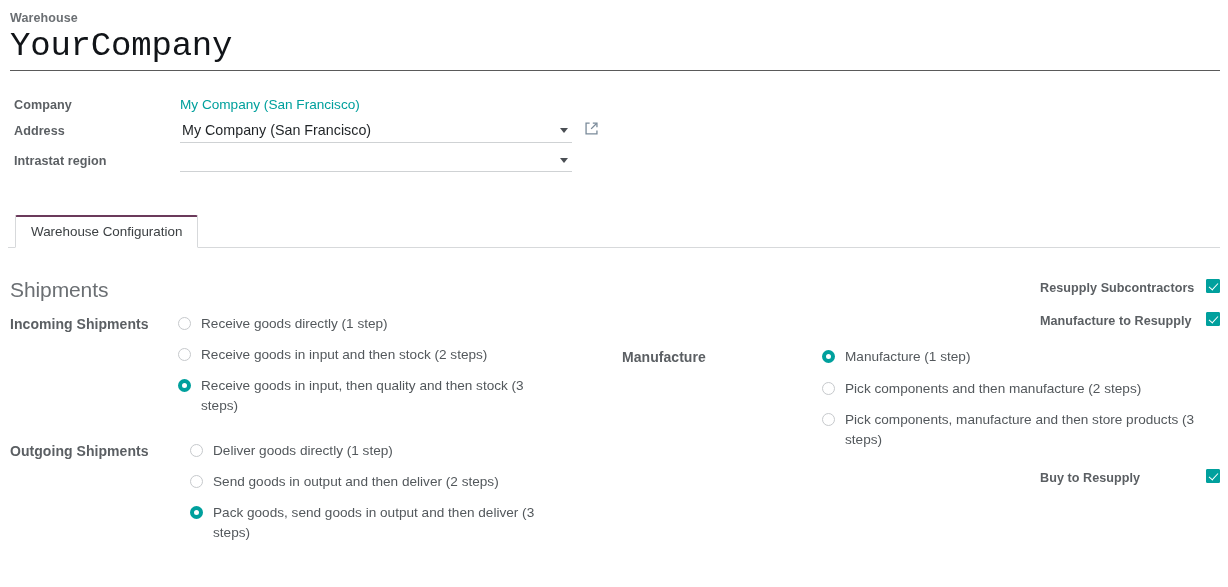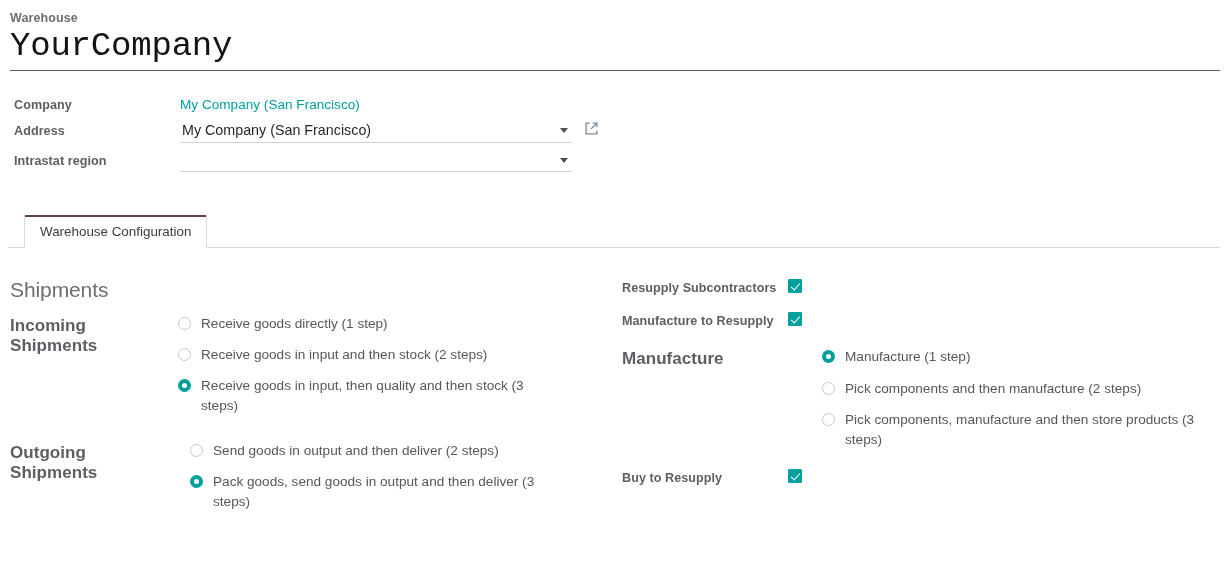--- a/index.html
+++ b/index.html
@@ -69,21 +69,21 @@
     position: absolute; left: 404px; top: 2px;
     width: 15px; height: 15px; color: #7b8b9a;
   }
 
   
   .tabbar {
     margin-top: 38px; position: relative; height: 32px;
     border-bottom: 1px solid #d7d9db;
   }
   .tab {
-    position: absolute; left: 16px; bottom: -1px;
+    position: absolute; left: 7px; bottom: -1px;
     padding: 7px 15px 8px 15px;
     font-size: 13.4px; color: #3c4043;
     background: #fff;
     border: 1px solid #d7d9db;
     border-top: 2px solid #6b3a5b;
     border-bottom: 1px solid #fff;
     border-radius: 2px 2px 0 0;
   }
 
   
@@ -91,21 +91,21 @@
   .cfg-l { width: 608px; padding-left: 2px; }
   .cfg-r { width: 604px; padding-left: 6px; }
 
   .sec-title {
     font-size: 21px; color: #6b6f73; font-weight: normal;
     margin: 0 0 12px 0; letter-spacing: -.1px;
   }
 
   .grp { display: flex; align-items: flex-start; margin-bottom: 14px; }
   .grp-label {
-    font-size: 17px; font-weight: bold; color: #5b5f63;
+    font-size: 14px; font-weight: bold; color: #5b5f63;
     padding-top: 2px; letter-spacing: .05px;
   }
   .cfg-l .grp-label { width: 168px; }
   .cfg-r .grp-label { width: 200px; }
   .grp-body { flex: 1; }
 
   .opt { display: flex; align-items: flex-start; margin-bottom: 11px; }
   .opt:last-child { margin-bottom: 0; }
 
   .radio {
@@ -126,21 +126,21 @@
     width: 14px; height: 14px; background: #00a09d;
     border: 1px solid #00a09d; border-radius: 1px;
     position: relative; display: inline-block; margin-top: 1px;
   }
   .cbx::after {
     content: ""; position: absolute;
     left: 4px; top: 1px; width: 4px; height: 8px;
     border: solid #fff; border-width: 0 1.7px 1.7px 0;
     transform: rotate(42deg);
   }
-  .cbx-row { display: flex; align-items: flex-start; margin-bottom: 13px; }
+  .cbx-row { display: flex; align-items: flex-start; margin-bottom: 13px; justify-content: flex-end; }
   .cbx-label {
     font-size: 12.6px; font-weight: bold; color: #5b5f63;
     width: 166px; line-height: 1.6; letter-spacing: .05px;
   }
 </style>
 </head>
 <body>
 
 <div class="sheet">
 
@@ -217,20 +217,24 @@
             <span class="opt-label">Receive goods in input, then quality and then stock (3 steps)</span>
           </div>
         </div>
       </div>
 
       <div class="grp" style="margin-top:24px;gap:12px;">
         <div class="grp-label">Outgoing Shipments</div>
         <div class="grp-body">
           <div class="opt">
             <span class="radio"></span>
+            <span class="opt-label">Deliver goods directly (1 step)</span>
+          </div>
+          <div class="opt">
+            <span class="radio"></span>
             <span class="opt-label">Send goods in output and then deliver (2 steps)</span>
           </div>
           <div class="opt">
             <span class="radio on"></span>
             <span class="opt-label">Pack goods, send goods in output and then deliver (3 steps)</span>
           </div>
         </div>
       </div>
     </div>
 

